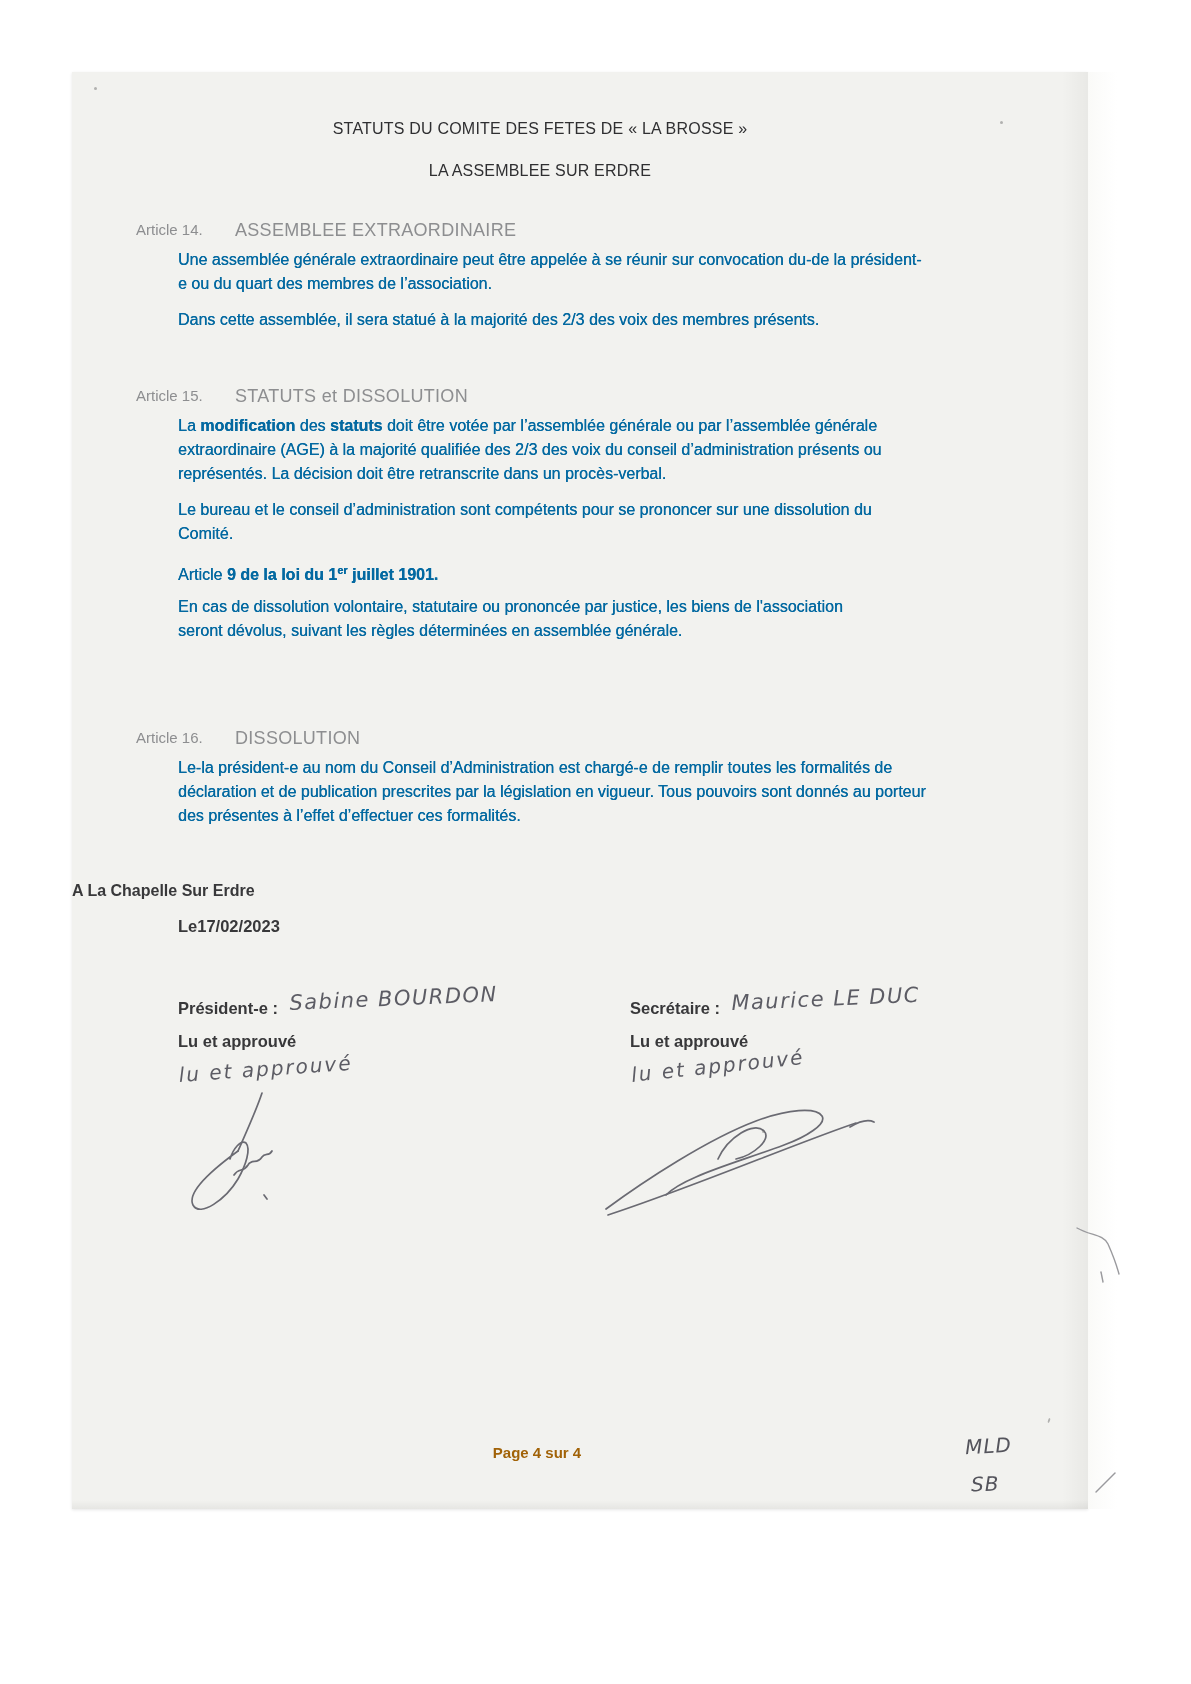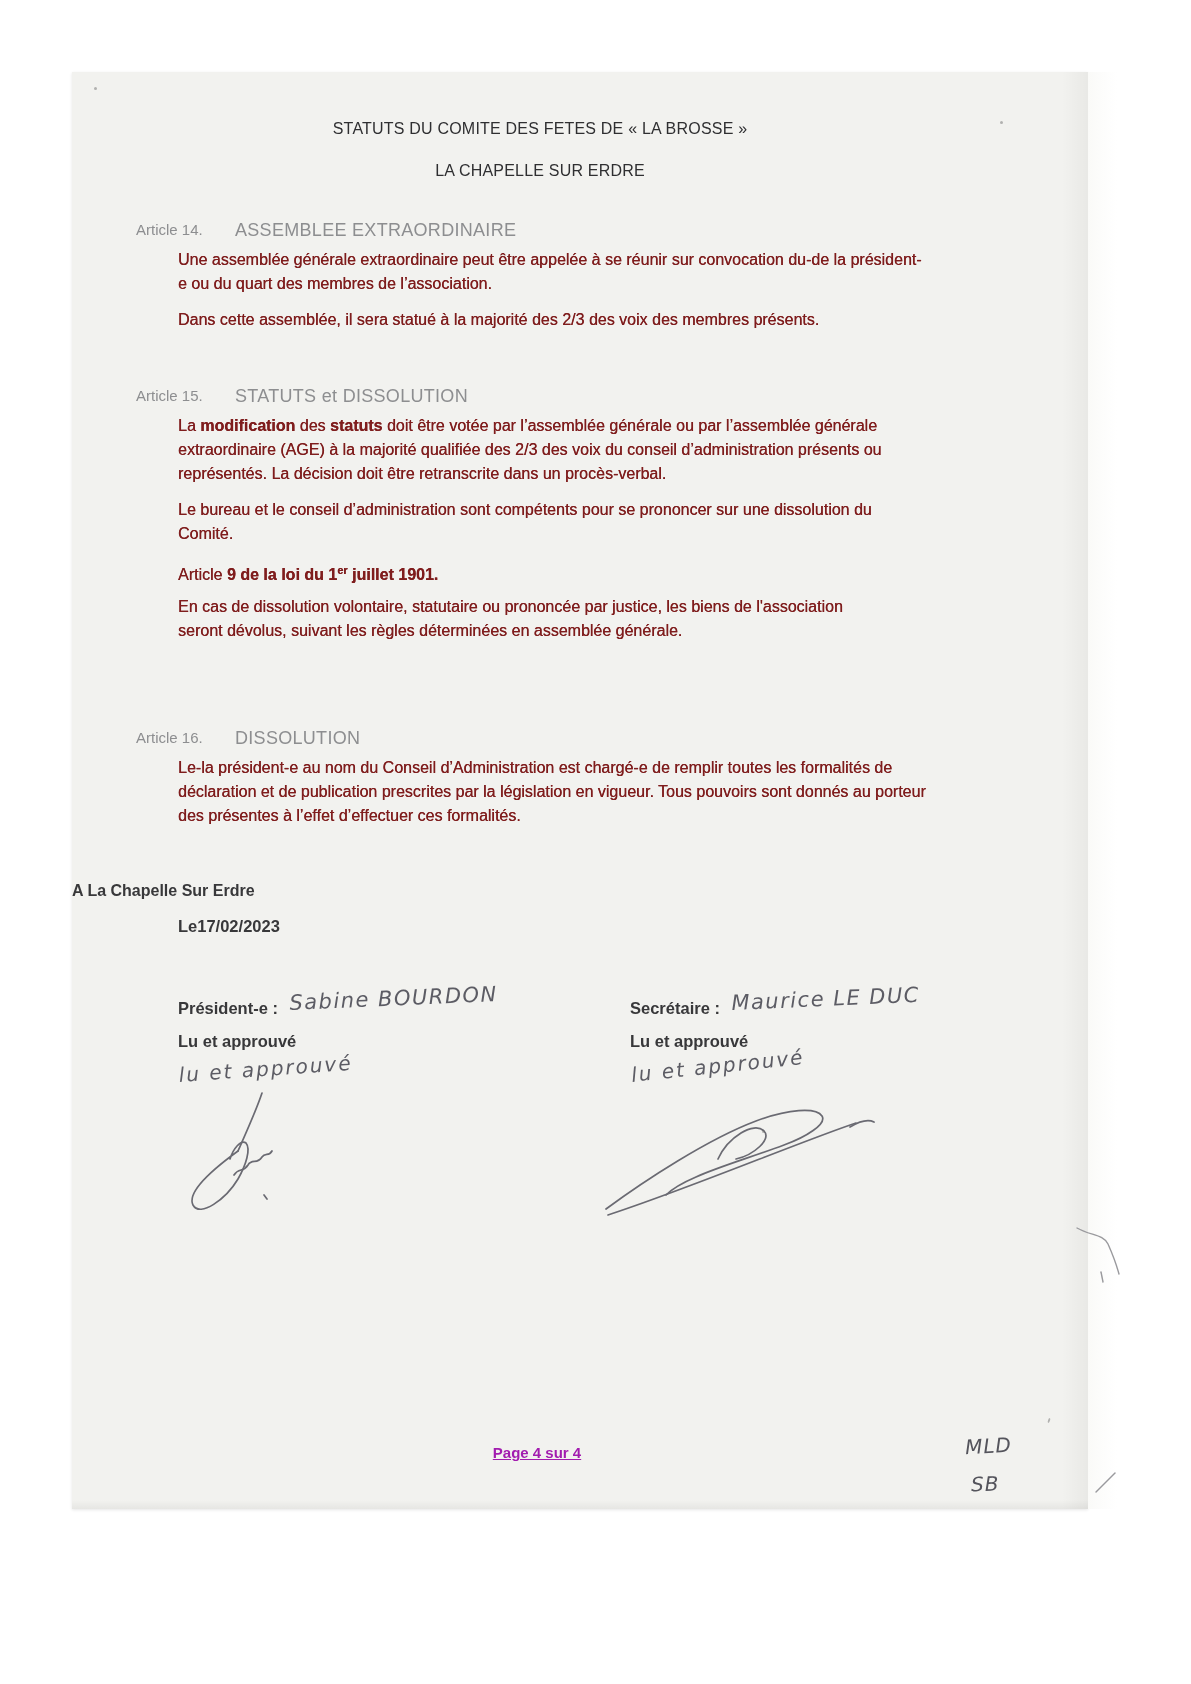--- a/index.html
+++ b/index.html
@@ -30,21 +30,21 @@
     line-height:22px;
   }
   .doc-title.sub{margin-top:20px;}
   .article{position:absolute;left:0;width:1016px;}
   .a14{top:146px;} .a15{top:312px;} .a16{top:654px;}
   .art-head{display:flex;align-items:flex-end;padding-left:64px;line-height:24px;margin-bottom:6px;}
   .art-label{width:99px;font-size:15px;color:#8d8e90;flex:none;}
   .art-title{font-size:18px;color:#8d8e90;letter-spacing:.3px;}
   .art-body{margin-left:106px;width:752px;}
   .art-body p{
-    margin:0 0 12px 0;font-size:16px;line-height:24px;color:#7f1d1d;
+    margin:0 0 12px 0;font-size:16px;line-height:24px;color:#0369a1;
     text-shadow:0.25px 0 0 currentColor;
   }
   .art-body p.narrow{width:690px;}
   .b{font-weight:700;}
   .sup{vertical-align:super;font-size:11px;}
   .place-line{
     position:absolute;top:810px;left:0;width:840px;
     font-size:16px;font-weight:700;color:#38383a;
   }
   .date-line{
@@ -66,39 +66,39 @@
   .hw.script{
     margin-top:12px;font-size:20px;letter-spacing:2px;
     transform:rotate(-4deg);transform-origin:left top;display:inline-block;
   }
   .sig-col.right .hw.script{transform:rotate(-6deg);}
   .sig{display:block;margin-top:4px;}
   .sig path{fill:none;stroke:#6a6a72;stroke-width:1.7;stroke-linecap:round;stroke-linejoin:round;}
   .sig.sig-secretary{margin-left:-30px;margin-top:10px;}
   .footer{
     position:absolute;top:1372px;left:0;width:930px;text-align:center;
-    font-size:15px;font-weight:700;color:#a21caf;text-decoration:underline;
+    font-size:15px;font-weight:700;color:#a16207;
   }
   .initials{
     position:absolute;font-family:"DejaVu Sans", sans-serif;font-style:italic;
     font-size:20px;color:#54545c;letter-spacing:1px;
   }
   .initials.mld{left:893px;top:1362px;transform:rotate(-3deg);}
   .initials.sb{left:899px;top:1400px;transform:rotate(-2deg);}
   .artifact path{fill:none;stroke:#9a9a9e;stroke-width:1.4;stroke-linecap:round;}
   .speck{position:absolute;width:3px;height:3px;border-radius:50%;background:rgba(100,100,100,0.45);}
 </style>
 </head>
 <body>
 
 <div class="page">
 
   <div class="title-block">
     <div class="doc-title">STATUTS DU COMITE DES FETES DE « LA BROSSE »</div>
-    <div class="doc-title sub">LA CHAPELLE SUR ERDRE</div>
+    <div class="doc-title sub">LA ASSEMBLEE SUR ERDRE</div>
   </div>
 
   <section class="article a14">
     <div class="art-head">
       <span class="art-label">Article 14.</span>
       <span class="art-title">ASSEMBLEE EXTRAORDINAIRE</span>
     </div>
     <div class="art-body">
       <p>Une assemblée générale extraordinaire peut être appelée à se réunir sur convocation du-de la président-e ou du quart des membres de l’association.</p>
       <p>Dans cette assemblée, il sera statué à la majorité des 2/3 des voix des membres présents.</p>

